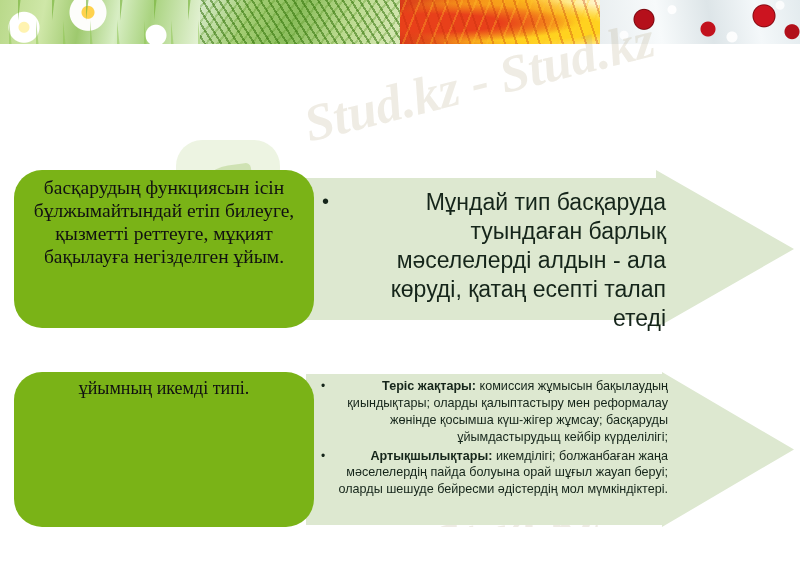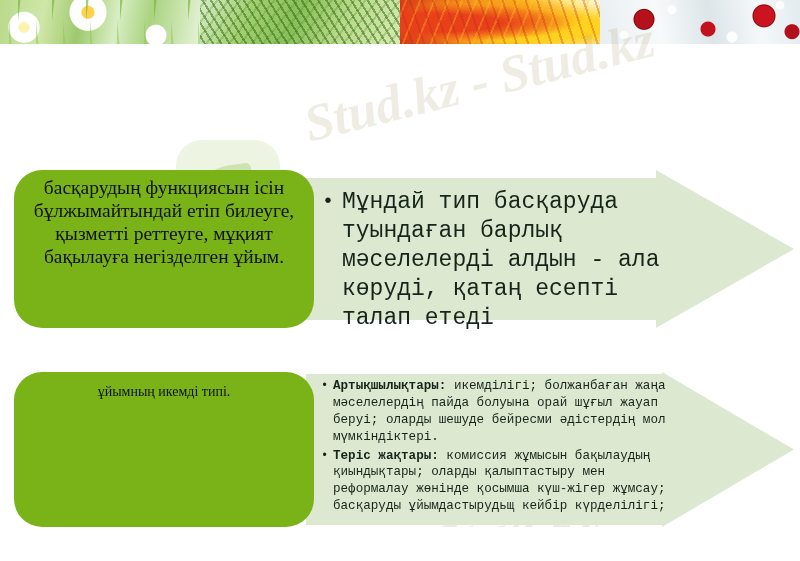--- a/index.html
+++ b/index.html
@@ -228,21 +228,21 @@
     padding: 6px 14px;
     z-index: 3;
   }
   .green-box-text {
     text-align: center;
     color: #111111;
     font-family: "Liberation Serif", serif;
     line-height: 1.18;
   }
   #green-text-1 { font-size: 19.5px; }
-  #green-text-2 { font-size: 14px; margin-top: 6px; }
+  #green-text-2 { font-size: 18px; }
 
   
   .arrow-wrap {
     position: absolute;
     left: 306px; top: 0;
     width: 488px; height: 100%;
     z-index: 1;
   }
   .arrow-shape {
     position: absolute;
@@ -266,21 +266,22 @@
 
   ul.bullets {
     margin: 0;
     padding: 0;
     list-style: none;
   }
   ul.bullets > li {
     position: relative;
     padding-left: 16px;
     color: #15251a;
-    font-family: Liberation Mono, monospace;
+    font-family: Liberation Sans, sans-serif;
+    text-align: right;
   }
   ul.bullets > li::before {
     content: "•";
     position: absolute;
     left: 2px;
     top: 0;
     color: #15251a;
   }
   #bullets-1 > li {
     font-size: 23px;
@@ -342,24 +343,24 @@
       <div class="green-box-text" id="green-text-1">басқарудың функциясын ісін бұлжымайтындай етіп билеуге, қызметті реттеуге, мұқият бақылауға негізделген ұйым.</div>
     </div>
   </div>
 
   <div class="row" id="row-2">
     <div class="arrow-wrap" id="arrow-2">
       <div class="arrow-shape"></div>
       <div class="arrow-content">
         <ul class="bullets" id="bullets-2">
           <li>
-            <span class="lead">Артықшылықтары:</span><span> икемділігі; болжанбаған жаңа мәселелердің пайда болуына орай шұғыл жауап беруі; оларды шешуде бейресми әдістердің мол мүмкіндіктері.</span>
+            <span class="lead">Теріс жақтары:</span><span> комиссия жұмысын бақылаудың қиындықтары; оларды қалыптастыру мен реформалау жөнінде қосымша күш-жігер жұмсау; басқаруды ұйымдастырудьщ кейбір күрделілігі;</span>
           </li>
           <li>
-            <span class="lead">Теріс жақтары:</span><span> комиссия жұмысын бақылаудың қиындықтары; оларды қалыптастыру мен реформалау жөнінде қосымша күш-жігер жұмсау; басқаруды ұйымдастырудьщ кейбір күрделілігі;</span>
+            <span class="lead">Артықшылықтары:</span><span> икемділігі; болжанбаған жаңа мәселелердің пайда болуына орай шұғыл жауап беруі; оларды шешуде бейресми әдістердің мол мүмкіндіктері.</span>
           </li>
         </ul>
       </div>
     </div>
     <div class="green-box">
       <div class="green-box-text" id="green-text-2">ұйымның икемді типі.</div>
     </div>
   </div>
 
   <div class="bottom-fill"></div>

